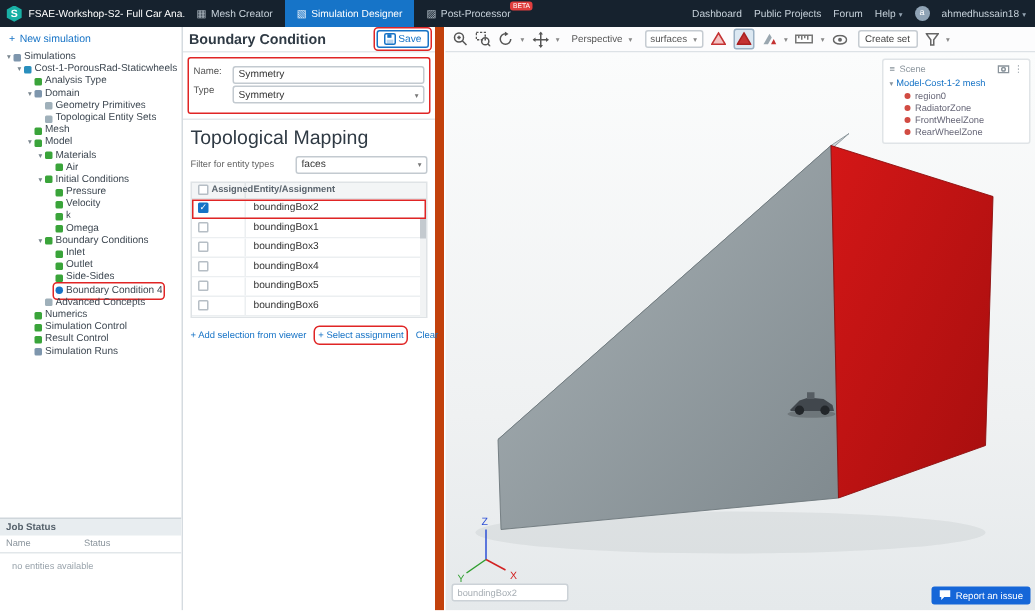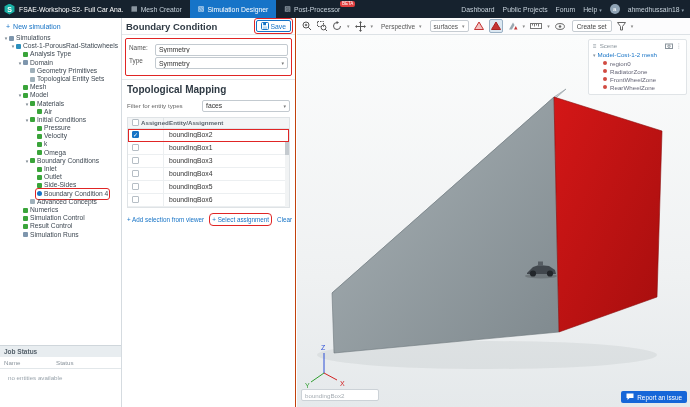--- a/index.html
+++ b/index.html
@@ -37,33 +37,33 @@
   .ticon.sim{background:#2a8fbd}
   .ticon.blue{background:#1673c6;border-radius:50%}
   .tlabel{overflow:hidden;text-overflow:ellipsis;max-width:96px}
   .job{position:absolute;left:0;right:0;bottom:0;height:62px;border-top:1px solid #cfd6db;background:#fff}
   .job-h{background:#e8edf0;font-size:6.5px;font-weight:bold;color:#55616b;padding:2px 4px}
   .job-cols{display:flex;font-size:6.2px;color:#8a949c;border-bottom:1px solid #e2e7ea;padding:2px 4px}
   .job-cols span:first-child{width:52px}
   .job-empty{font-size:6.2px;color:#9aa4ac;padding:5px 4px 0 8px}
 
   
-  .panel{position:absolute;top:18px;left:122px;width:174px;bottom:0;background:#fff;border-right:1px solid #c2410c;font-size:7px;color:#333}
+  .panel{position:absolute;top:18px;left:122px;width:174px;bottom:0;background:#fff;border-right:6px solid #c2410c;font-size:7px;color:#333}
   .panel-h{height:17px;border-bottom:1px solid #e4e8eb;display:flex;align-items:center;justify-content:space-between;padding:0 4px}
   .panel-title{font-size:9.5px;font-weight:bold;color:#2f3a44}
   .anno{outline:1.4px solid #e02525;outline-offset:1px;border-radius:1px}
   .save-btn{display:flex;align-items:center;gap:2px;border:1px solid #1673c6;background:#fff;color:#1673c6;font-size:6.8px;padding:1px 4px;border-radius:2px;font-family:inherit;cursor:pointer}
   .form-wrap{border:1.4px solid #e02525;border-radius:2px;margin:3px 3px 2px;padding:3px 3px 4px}
   .frow{display:flex;align-items:flex-start;margin:1.5px 0}
   .flabel{width:26px;font-size:6.4px;color:#555}
   .finput{flex:1;height:12px;border:1px solid #c3cad0;border-radius:2px;font-size:6.8px;padding:0 3px;color:#333;font-family:inherit;background:#fff;min-width:0}
   .fselect{flex:1;height:12px;border:1px solid #c3cad0;border-radius:2px;display:flex;align-items:center;justify-content:space-between;padding:0 3px;font-size:6.8px;background:#fff}
   .sel-caret{color:#777;font-size:5px}
   .divider{border-top:1px solid #e4e8eb;margin:3px 0 2px}
-  .sect-title{font-weight:bold;font-size:10px;color:#2f3a44;padding:2px 5px 3px}
+  .sect-title{font-weight:normal;font-size:13px;color:#2f3a44;padding:2px 5px 3px}
   .filter-row{display:flex;align-items:center;justify-content:space-between;padding:2px 5px 3px}
   .filter-label{font-size:6.2px;color:#666}
   .filter-sel{width:88px;height:12px;border:1px solid #c3cad0;border-radius:2px;display:flex;align-items:center;justify-content:space-between;padding:0 3px;font-size:6.8px;background:#fff}
   .ttable{margin:2px 5px 0;border:1px solid #dfe3e6;position:relative}
   .thead{display:flex;align-items:center;background:#f3f5f6;border-bottom:1px solid #dfe3e6;height:11px;font-size:6.2px;font-weight:bold;color:#5a646d}
   .cbcell{width:36px;display:flex;align-items:center;gap:2px;padding-left:4px;border-right:1px solid #dfe3e6;height:100%;flex:none}
   .namecell{flex:1;padding-left:5px;overflow:hidden;white-space:nowrap}
   .trow{display:flex;align-items:center;height:13px;border-bottom:1px solid #eceff1;font-size:6.8px;color:#333;background:#fff}
   .trow.red{outline:1.4px solid #e02525;outline-offset:-1px;position:relative;z-index:2}
   .cb{width:7px;height:7px;border:1px solid #b6bec5;border-radius:1px;background:#fff;font-size:6px;line-height:6.5px;text-align:center;color:#fff;flex:none}

